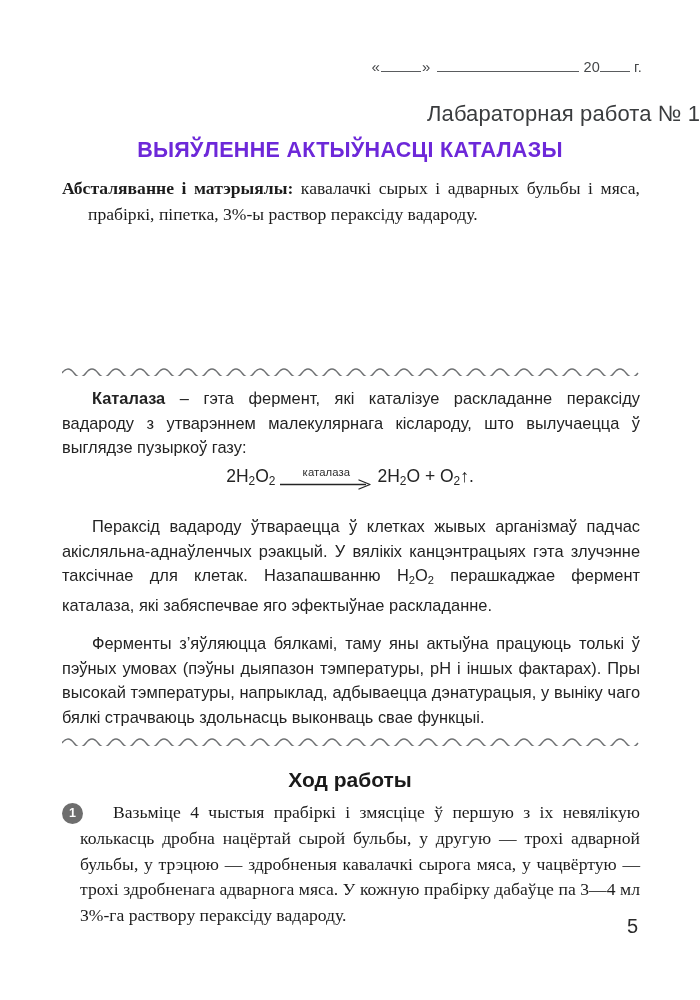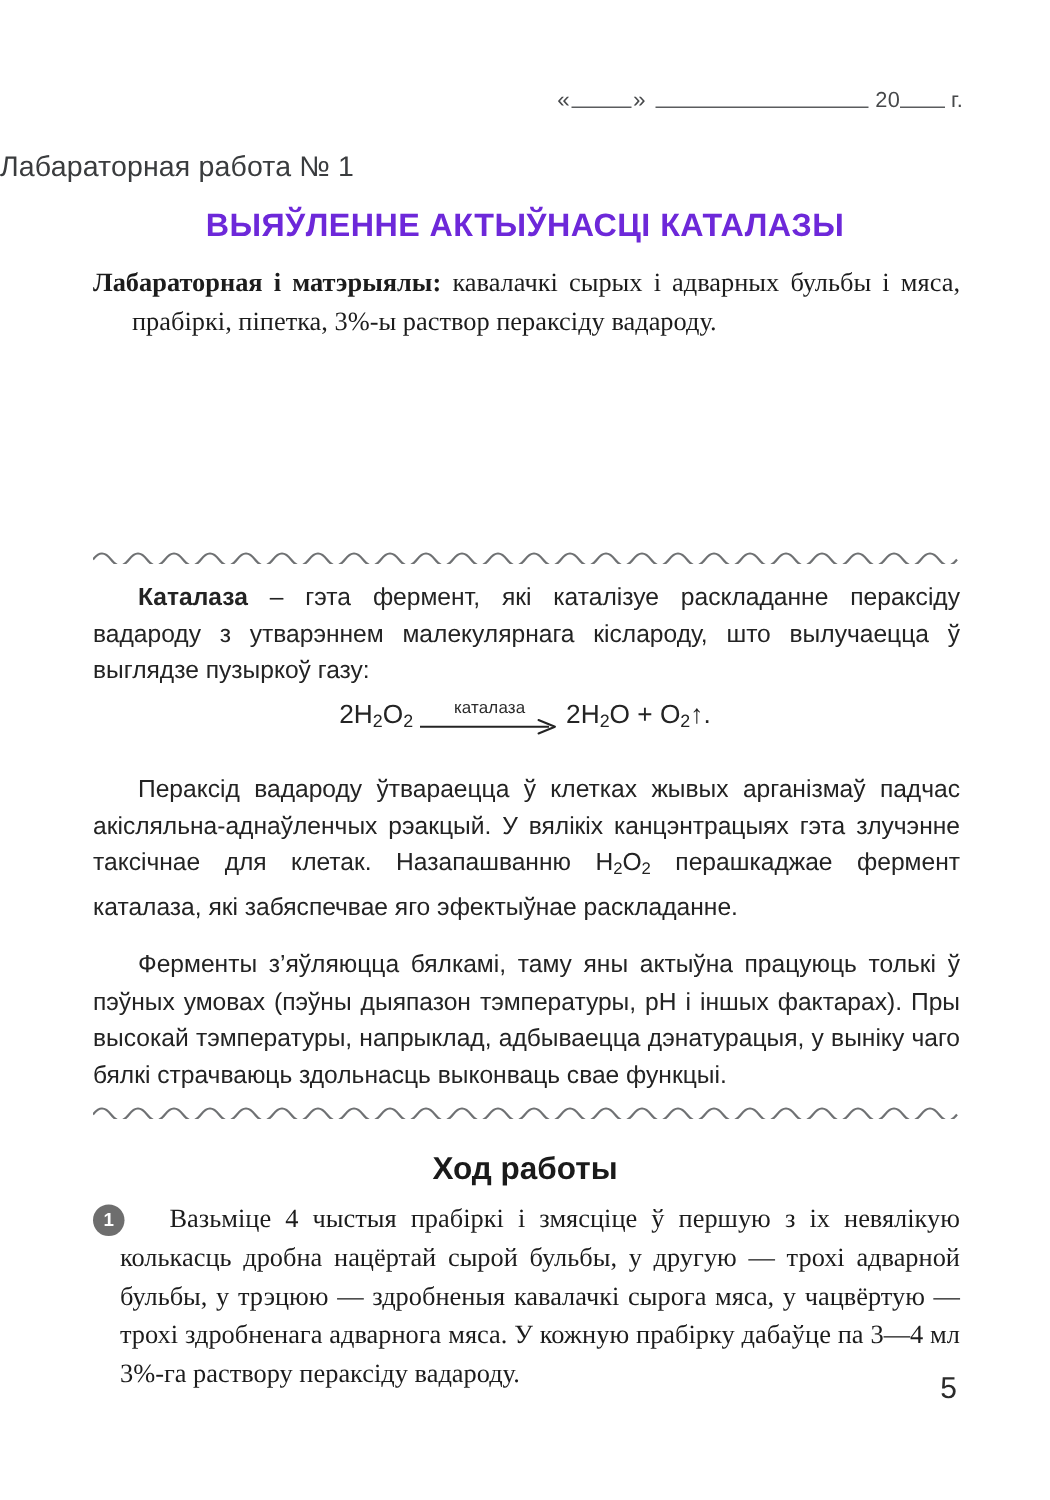--- a/index.html
+++ b/index.html
@@ -56,23 +56,23 @@
     width: 30px;
     border-bottom: 1.2px solid #5a5c5e;
     margin: 0 4px 3px 0px;
   }
 
   
   .lab-number {
     position: absolute;
     top: 101px;
     left: 0; right: 0;
-    text-align: left;
-    font-family: "Liberation Sans", sans-serif;
-    font-size: 19px;
+    text-align: right;
+    font-family: "Liberation Sans", sans-serif;
+    font-size: 22px;
     color: #3a3c3e;
     letter-spacing: .1px;
   }
   .lab-title {
     position: absolute;
     top: 138px;
     left: 0; right: 0;
     text-align: center;
     font-family: "Liberation Sans", sans-serif;
     font-weight: bold;
@@ -227,21 +227,21 @@
     <span class="blank-lg"></span>
     <span>20</span>
     <span class="blank-yr"></span>
     <span>г.</span>
   </div>
 
   <div class="lab-number">Лабараторная работа № 1</div>
   <div class="lab-title">ВЫЯЎЛЕННЕ АКТЫЎНАСЦІ КАТАЛАЗЫ</div>
 
   <div class="intro">
-    <p><b>Лабараторная і матэрыялы:</b><span> кавалачкі сырых і адварных бульбы і мяса, прабіркі, піпетка, 3%-ы раствор пераксіду вадароду.</span></p>
+    <p><b>Абсталяванне і матэрыялы:</b><span> кавалачкі сырых і адварных бульбы і мяса, прабіркі, піпетка, 3%-ы раствор пераксіду вадароду.</span></p>
   </div>
 
   <div class="wave wave-top">
     <svg viewBox="0 0 578 14" preserveAspectRatio="none" xmlns="http://www.w3.org/2000/svg">
       <path d="M0,11 Q6,3 12,11 T24,11 T36,11 T48,11 T60,11 T72,11 T84,11 T96,11 T108,11 T120,11 T132,11 T144,11 T156,11 T168,11 T180,11 T192,11 T204,11 T216,11 T228,11 T240,11 T252,11 T264,11 T276,11 T288,11 T300,11 T312,11 T324,11 T336,11 T348,11 T360,11 T372,11 T384,11 T396,11 T408,11 T420,11 T432,11 T444,11 T456,11 T468,11 T480,11 T492,11 T504,11 T516,11 T528,11 T540,11 T552,11 T564,11 T576,11" fill="none" stroke="#6f7173" stroke-width="1.4"></path>
     </svg>
   </div>
 
   <div class="theory">
     <p class="tight"><b>Каталаза</b><span> – гэта фермент, які каталізуе раскладанне пераксіду вадароду з утварэннем малекулярнага кіслароду, што вылучаецца ў выглядзе пузыркоў газу:</span></p>

